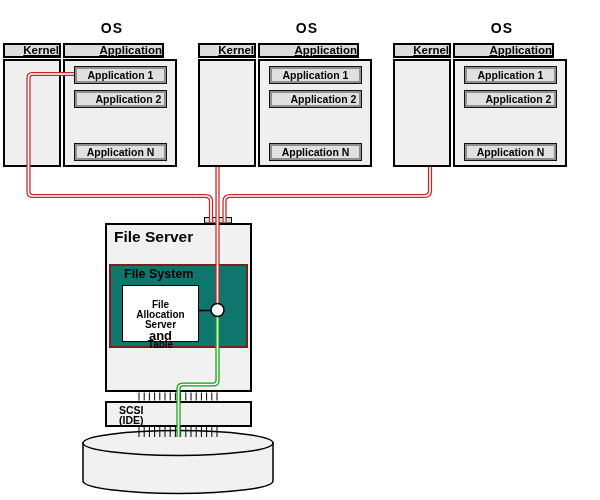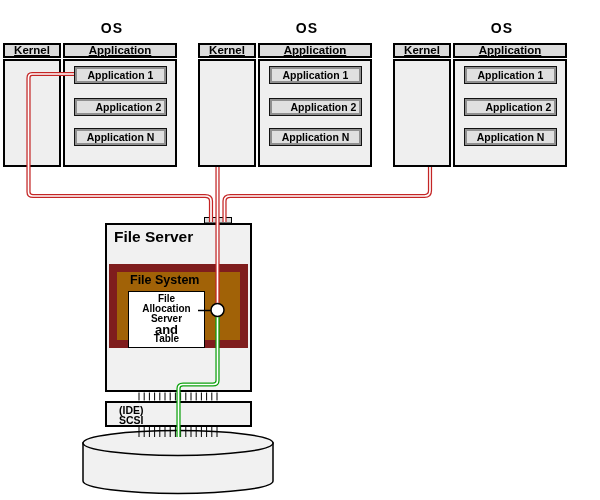--- a/index.html
+++ b/index.html
@@ -4,44 +4,44 @@
 <style>
   html,body{margin:0;padding:0;background:#fff;}
   .canvas{position:relative;width:600px;height:500px;background:#ffffff;
           font-family:"Liberation Sans",sans-serif;overflow:hidden;}
 
   
   .os{position:absolute;top:20px;width:174px;height:148px;}
   .os-title{position:absolute;left:0;top:0;width:120px;text-align:right;
             font-weight:bold;font-size:14px;letter-spacing:1px;color:#000;}
   .hdr{position:absolute;top:23px;height:15px;background:#dcdcdc;border:2px solid #000;
-       box-sizing:border-box;font-weight:bold;font-size:11.5px;text-align:center;
+       box-sizing:border-box;font-weight:bold;font-size:11.5px;text-align:right;
        line-height:10px;text-decoration:underline;color:#000;}
   .hdr.k{left:0;width:58px;}
-  .hdr.a{left:60px;width:114px;}
+  .hdr.a{left:60px;width:101px;}
   .colbox{position:absolute;top:39px;height:108px;background:#efefef;
           border:2px solid #000;box-sizing:border-box;}
   .colbox.k{left:0;width:58px;}
   .colbox.a{left:60px;width:114px;text-decoration:underline;}
   .appbox{position:absolute;left:9px;width:93px;height:18px;background:#e0e0e0;
           border:1px solid #111;box-shadow:inset 0 0 0 2px #8f8f8f;
           font-weight:bold;font-size:10.5px;text-align:center;line-height:17px;
           box-sizing:border-box;color:#000;white-space:nowrap;}
-  .app1{top:5px;} .app2{top:37px;padding-left:16px;} .appN{top:67px;}
+  .app1{top:5px;} .app2{top:29px;padding-left:16px;} .appN{top:82px;}
 
   
   .file-server{position:absolute;left:105px;top:223px;width:147px;height:169px;
                background:#f1f1f1;border:2px solid #000;box-sizing:border-box;}
   .fs-title{position:absolute;left:7px;top:3px;font-size:15.5px;font-weight:bold;color:#000;}
   .file-system{position:absolute;left:2px;top:39px;width:139px;height:84px;
-               background:#a16207;border:8px solid #7f1d1d;box-sizing:border-box;}
+               background:#0f766e;border:2px solid #7f1d1d;box-sizing:border-box;}
   .fsys-label{position:absolute;left:13px;top:1px;font-size:12.5px;font-weight:bold;color:#000;}
   .fat{position:absolute;left:11px;top:19px;width:77px;height:57px;background:#fff;
        border:1px solid #000;box-sizing:border-box;text-align:center;font-weight:bold;
-       font-size:10px;line-height:10.2px;padding-top:2px;color:#000;}
+       font-size:10px;line-height:10.2px;padding-top:14px;color:#000;}
   .fat .small{font-size:13px;line-height:9px;}
 
   
   .scsi{position:absolute;left:105px;top:401px;width:147px;height:26px;background:#f1f1f1;
         border:2px solid #000;box-sizing:border-box;}
   .scsi-label{padding:2px 0 0 12px;font-size:10.5px;font-weight:bold;line-height:10px;color:#000;}
 
   
   svg.overlay{position:absolute;left:0;top:0;pointer-events:none;}
 </style>
@@ -95,22 +95,22 @@
         <div>Allocation</div>
         <div>Server</div>
         <div class="small">and</div>
         <div>Table</div>
       </div>
     </div>
   </div>
 
   <div class="scsi">
     <div class="scsi-label">
+      <div>SCSI</div>
       <div>(IDE)</div>
-      <div>SCSI</div>
     </div>
   </div>
 
   <svg class="overlay" width="600" height="500" viewBox="0 0 600 500">
 
     <path d="M83,443 L83,481 A95,12.5 0 0 0 273,481 L273,443 Z" fill="#f1f1f1" stroke="#000" stroke-width="1.5"></path>
     <ellipse cx="178" cy="443" rx="95" ry="12.5" fill="#f1f1f1" stroke="#000" stroke-width="1.5"></ellipse>
 
     <g id="ticks" stroke="#000" stroke-width="1">
         <line x1="139" x2="139" y1="392.5" y2="400.5"></line>

